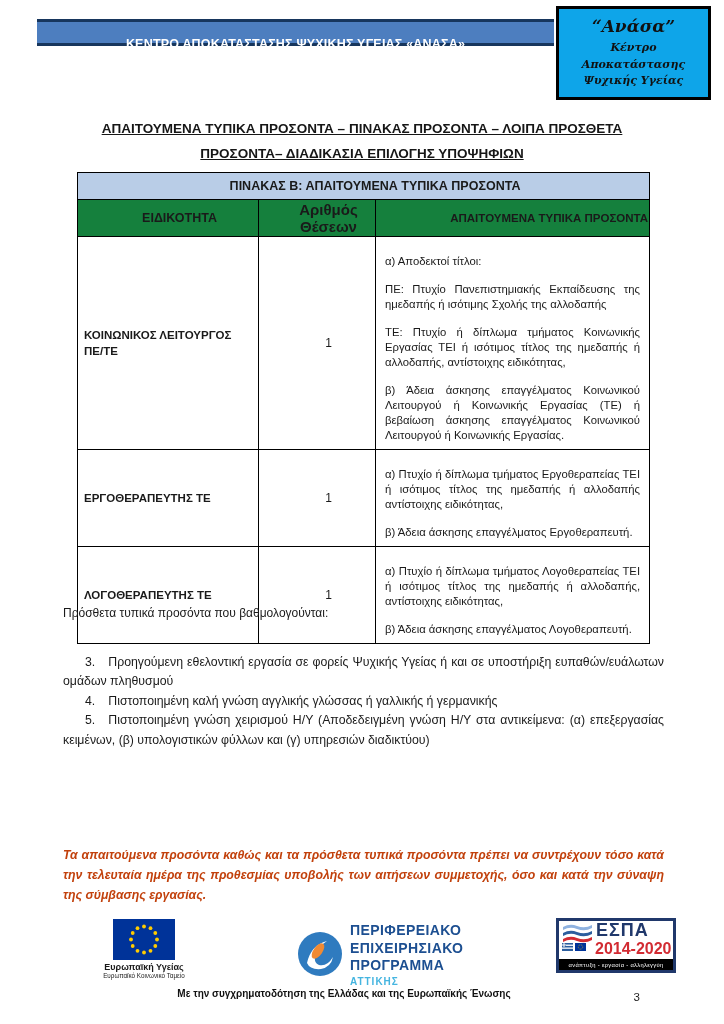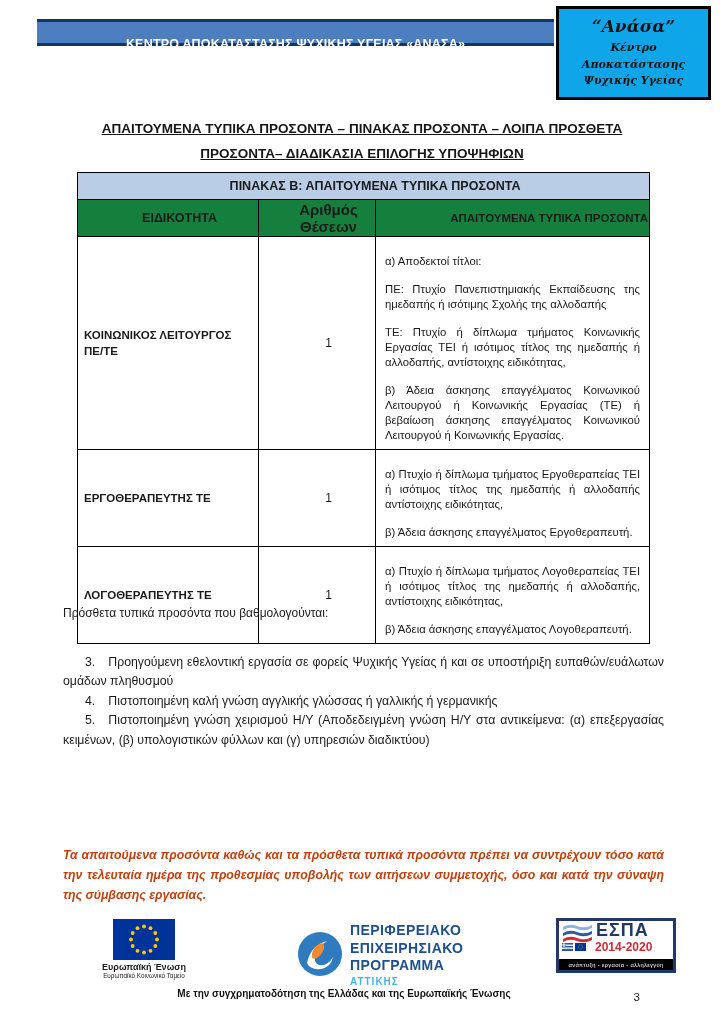--- a/index.html
+++ b/index.html
@@ -72,21 +72,21 @@
   .pep-text { text-align:left; }
   .pep-line { color:#1d4f91; font-weight:bold; font-size:14px; line-height:1.25; letter-spacing:.4px; }
   .pep-attiki { color:#45b5e0; font-weight:bold; font-size:10px; letter-spacing:1px; margin-top:1px; }
 
   .espa-box {
     position:absolute; left:556px; top:918px; width:114px; height:49px;
     border:3px solid #20386b; background:#fff;
   }
   .espa-waves { position:absolute; left:2px; top:2px; }
   .espa-title { position:absolute; left:37px; top:-1px; color:#20386b; font-weight:bold; font-size:18px; letter-spacing:1px; }
-  .espa-years { position:absolute; left:36px; top:19px; color:#d22b32; font-weight:bold; font-size:12px; }
+  .espa-years { position:absolute; left:36px; top:19px; color:#d22b32; font-weight:bold; font-size:16px; }
   .espa-flags { position:absolute; left:3px; top:22px; display:flex; gap:2px; }
   .mini-flag { width:11px; height:8px; display:block; }
   .espa-strip {
     position:absolute; left:0; bottom:0; width:100%; height:11px; background:#000;
     color:#fff; font-size:5.8px; display:flex; align-items:center; justify-content:center; letter-spacing:.3px;
   }
 
   .cofinance { position:absolute; top:988px; left:0; width:688px; text-align:center; font-weight:bold; font-size:10px; color:#111; }
   .page-num { position:absolute; top:991px; right:84px; font-size:11.5px; color:#222; }
 </style>
@@ -173,21 +173,21 @@
         <circle cx="42.3" cy="27" r="1.9"></circle>
         <circle cx="37.5" cy="31.8" r="1.9"></circle>
       <circle cx="31" cy="33.5" r="1.9"></circle>
         <circle cx="24.5" cy="31.8" r="1.9"></circle>
         <circle cx="19.7" cy="27" r="1.9"></circle>
       <circle cx="18" cy="20.5" r="1.9"></circle>
         <circle cx="19.7" cy="14" r="1.9"></circle>
         <circle cx="24.5" cy="9.2" r="1.9"></circle>
     </g>
   </svg>
-  <div class="eu-line1">Ευρωπαϊκή Ένωση</div>
+  <div class="eu-line1">Ευρωπαϊκή Υγείας</div>
   <div class="eu-line2">Ευρωπαϊκό Κοινωνικό Ταμείο</div>
 </div>
 
 <div class="footer-pep">
   <svg width="46" height="46" viewBox="0 0 46 46">
     <circle cx="23" cy="23" r="22" fill="#2f7bbf"></circle>
     <path d="M10 32 Q14 14 30 10 Q20 16 18 26 Q17 32 22 34 Q30 36 36 26 Q34 36 24 38 Q13 39 10 32 Z" fill="#ffffff"></path>
     <ellipse cx="21" cy="20" rx="4.5" ry="9" transform="rotate(35 21 20)" fill="#f08a33"></ellipse>
   </svg>
   <div class="pep-text">

